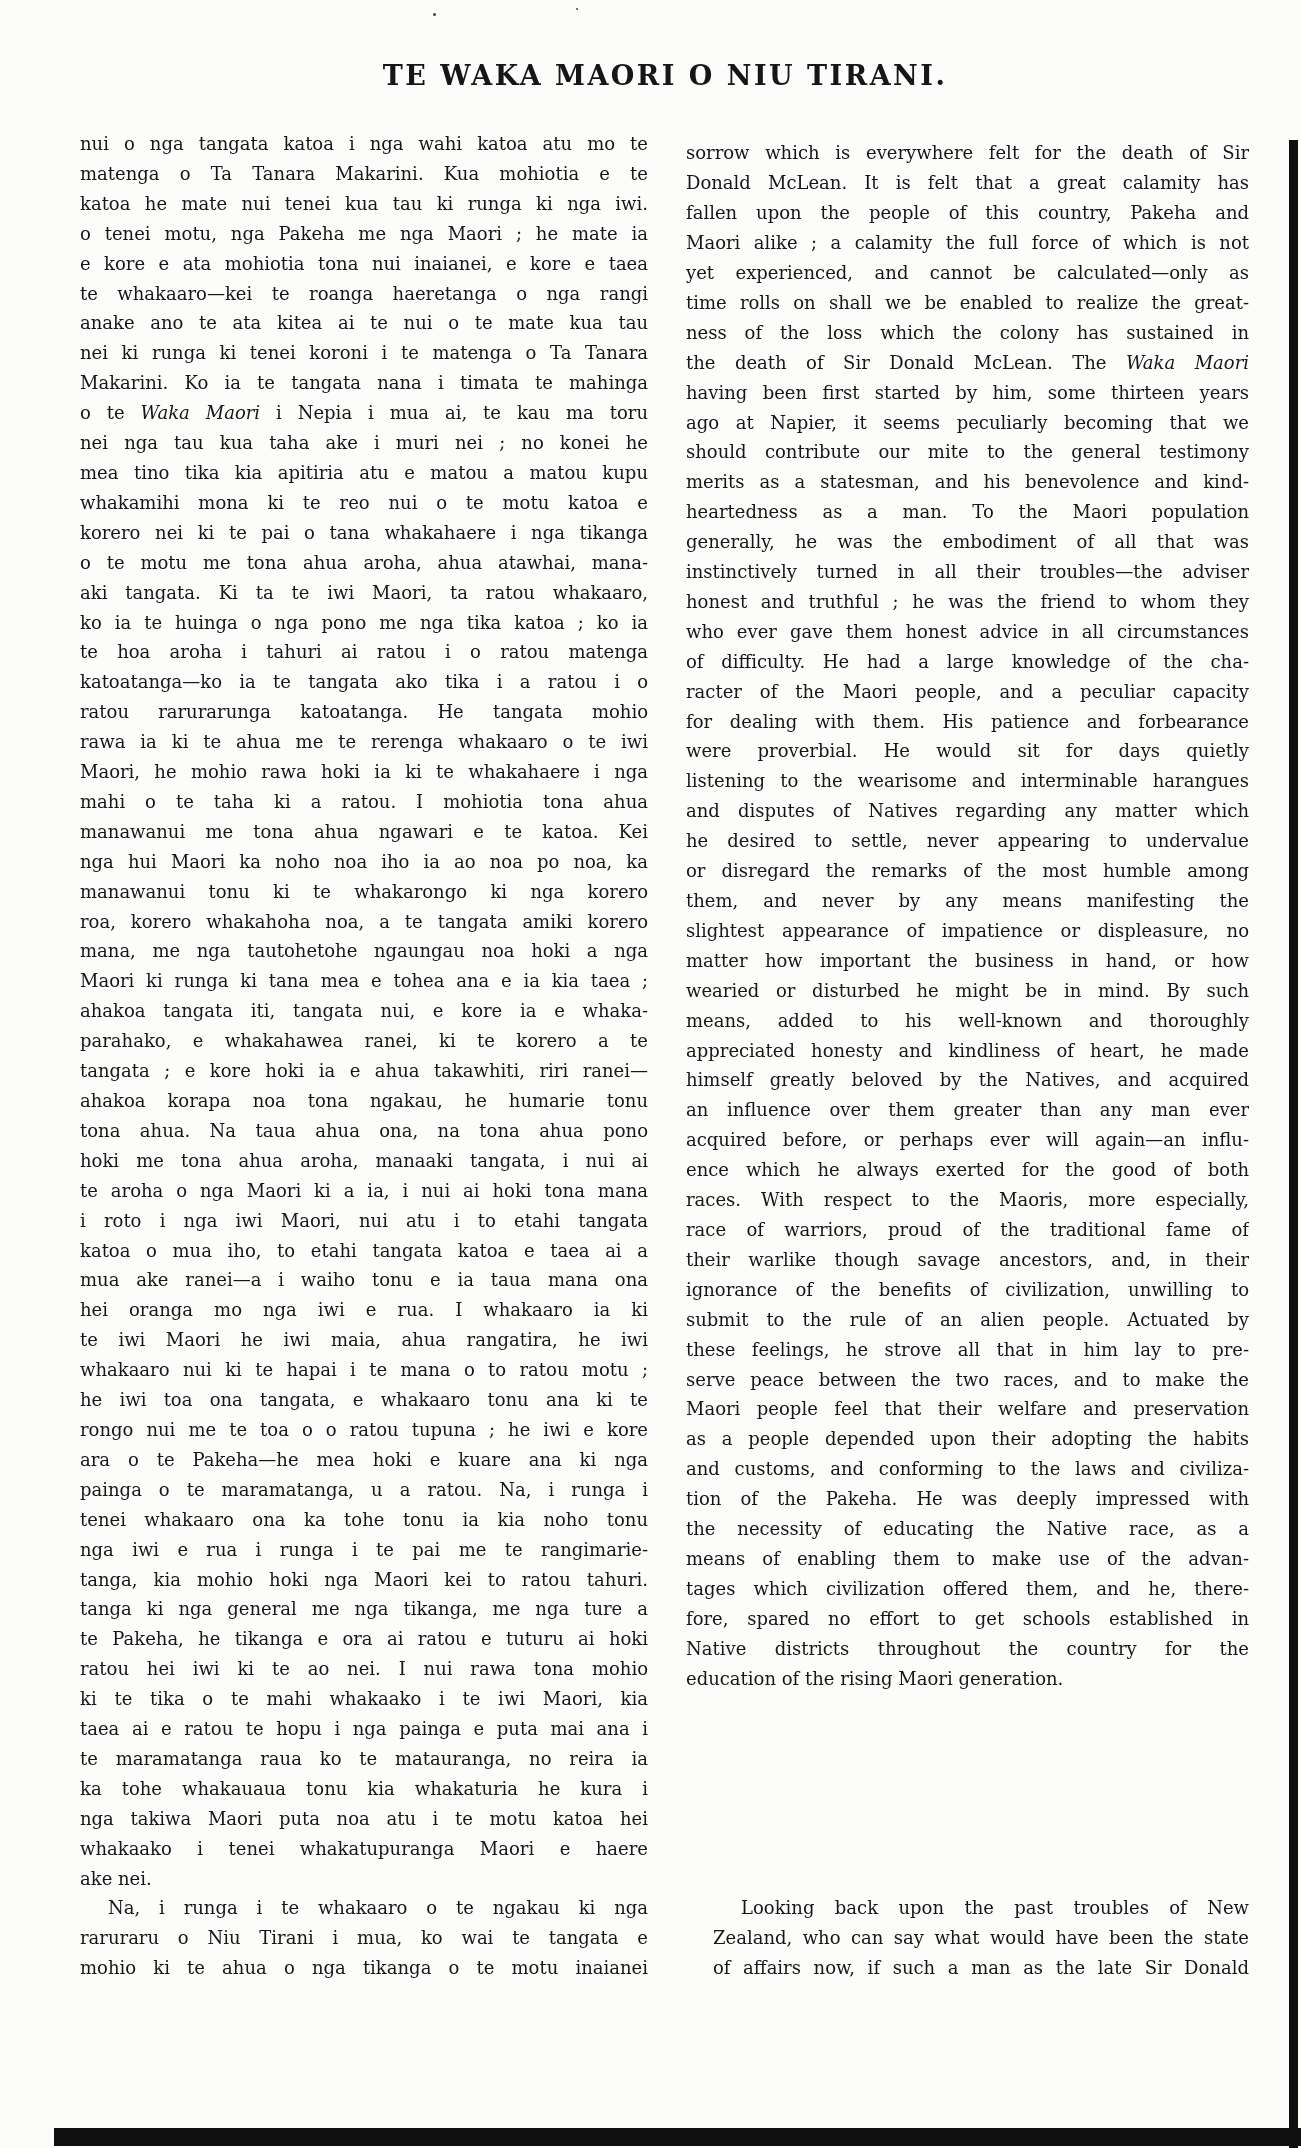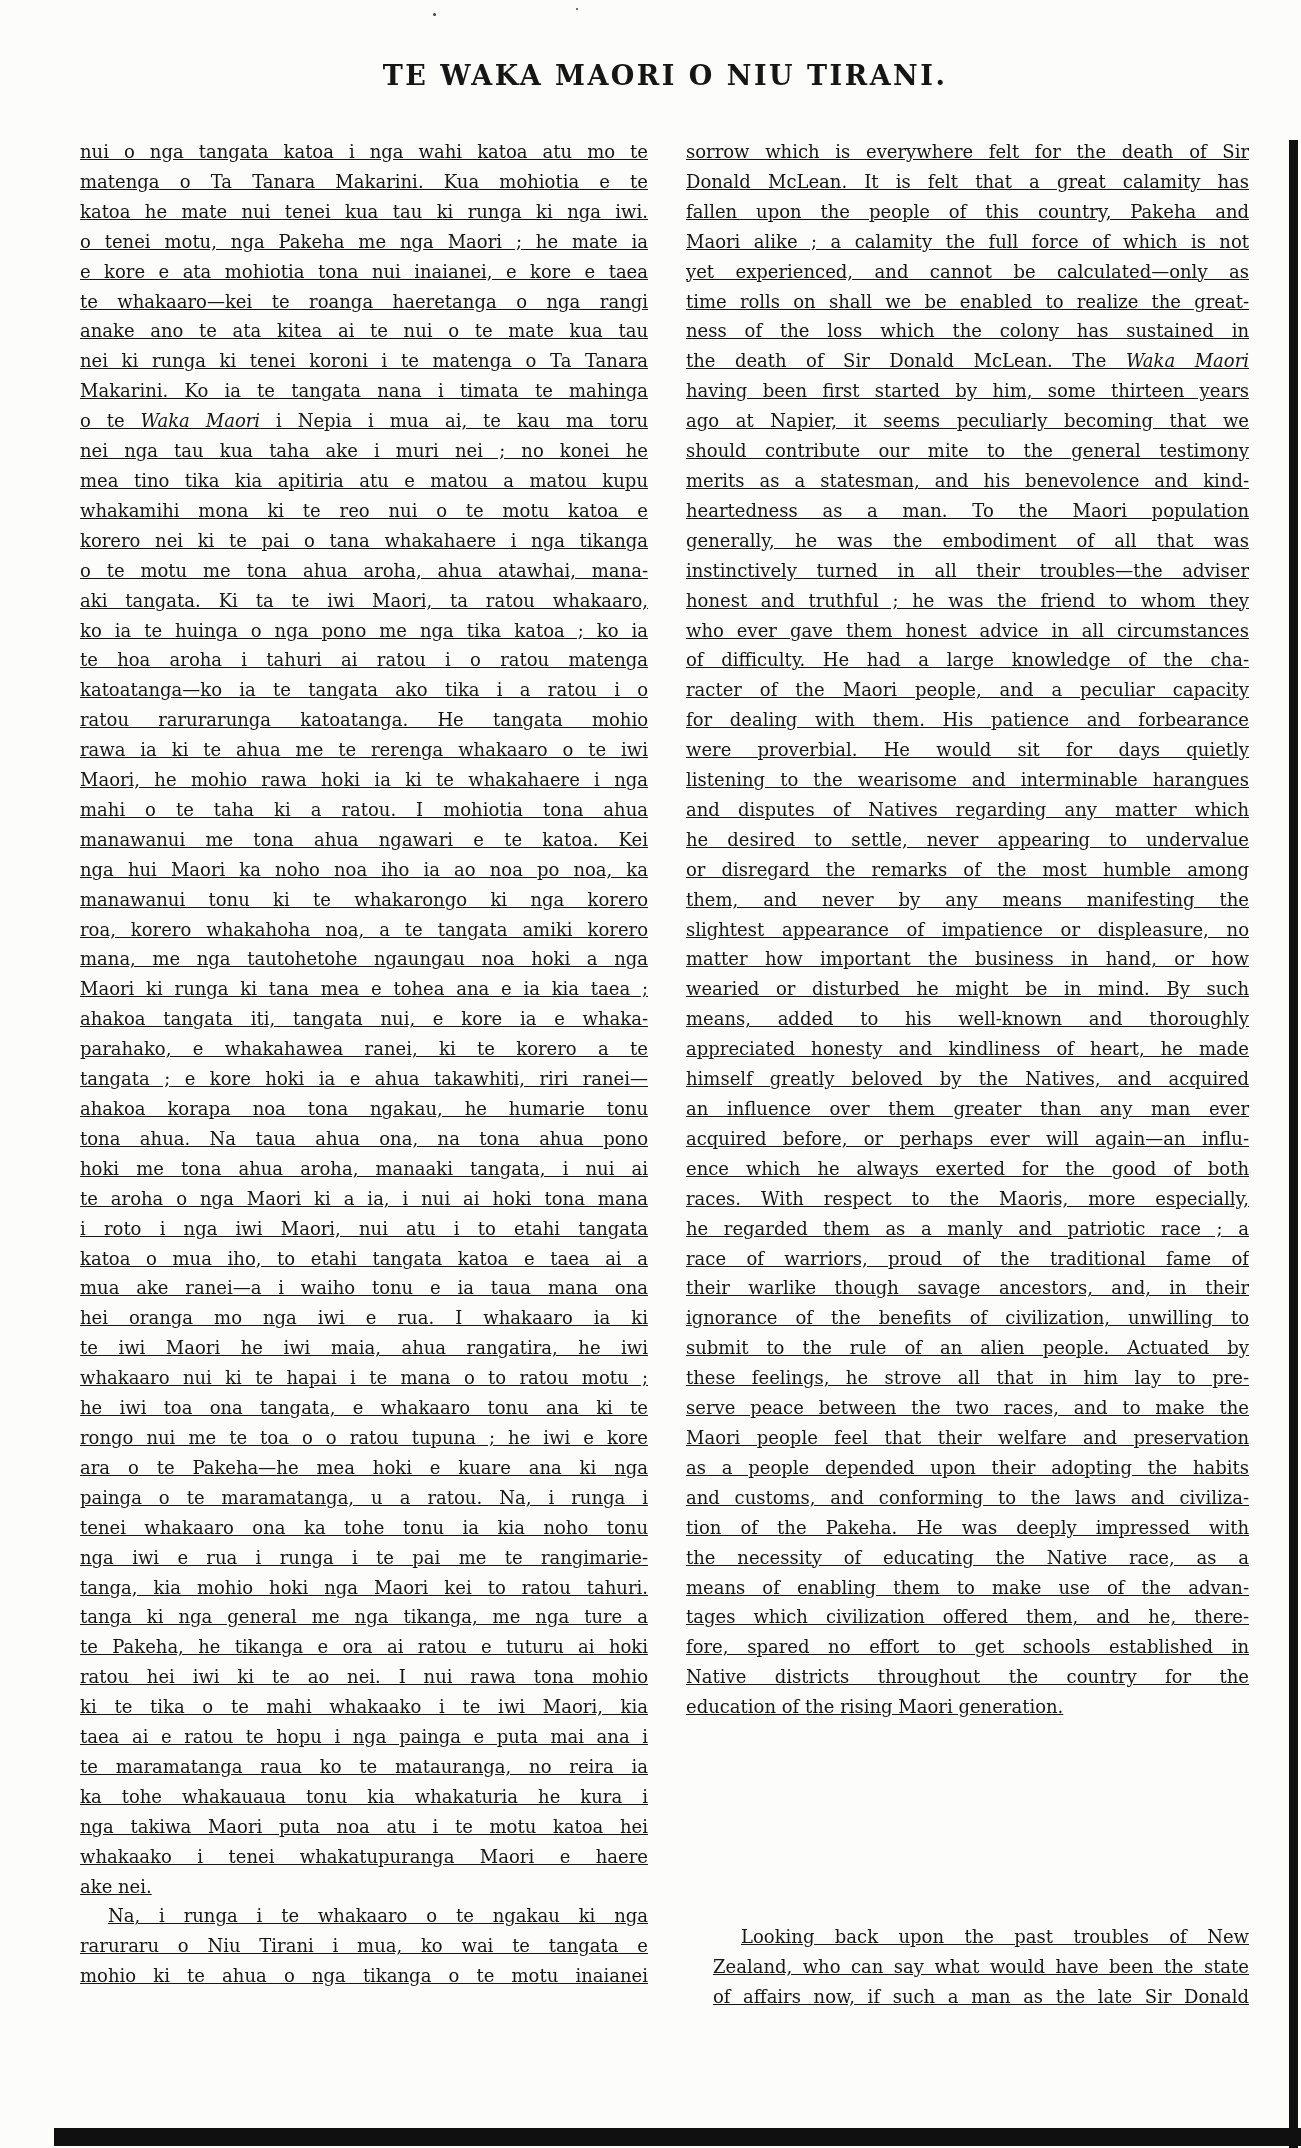--- a/index.html
+++ b/index.html
@@ -7,21 +7,21 @@
     width:1301px;height:2148px;position:relative;overflow:hidden;
     background:#fcfcfb;color:#161616;
     font-family:"DejaVu Serif","Liberation Serif",serif;
   }
   .masthead{
     position:absolute;top:60px;left:80px;width:1170px;
     text-align:center;font-size:27px;font-weight:bold;letter-spacing:2.5px;
     white-space:nowrap;
   }
   .text-block{
-    position:absolute;left:80px;top:137px;display:flex;align-items:flex-start;text-decoration:underline;
+    position:absolute;left:80px;top:129px;display:flex;align-items:flex-end;
   }
   .col{font-size:18px;line-height:29.9px;}
   .col-left{width:568px;}
   .col-right{width:563px;}
   .divider{width:2px;background:#1c1c1c;margin-left:17px;margin-right:19px;}
   .line{
     text-align:justify;
     text-align-last:justify;
     overflow:hidden;
   }
@@ -141,21 +141,20 @@
         <div class="line">slightest appearance of impatience or displeasure, no</div>
         <div class="line">matter how important the business in hand, or how</div>
         <div class="line">wearied or disturbed he might be in mind.  By such</div>
         <div class="line">means, added to his well-known and thoroughly</div>
         <div class="line">appreciated honesty and kindliness of heart, he made</div>
         <div class="line">himself greatly beloved by the Natives, and acquired</div>
         <div class="line">an influence over them greater than any man ever</div>
         <div class="line">acquired before, or perhaps ever will again—an influ-</div>
         <div class="line">ence which he always exerted for the good of both</div>
         <div class="line">races.  With respect to the Maoris, more especially,</div>
-        <div class="line">he regarded them as a manly and patriotic race ; a</div>
         <div class="line">race of warriors, proud of the traditional fame of</div>
         <div class="line">their warlike though savage ancestors, and, in their</div>
         <div class="line">ignorance of the benefits of civilization, unwilling to</div>
         <div class="line">submit to the rule of an alien people.  Actuated by</div>
         <div class="line">these feelings, he strove all that in him lay to pre-</div>
         <div class="line">serve peace between the two races, and to make the</div>
         <div class="line">Maori people feel that their welfare and preservation</div>
         <div class="line">as a people depended upon their adopting the habits</div>
         <div class="line">and customs, and conforming to the laws and civiliza-</div>
         <div class="line">tion of the Pakeha.  He was deeply impressed with</div>

